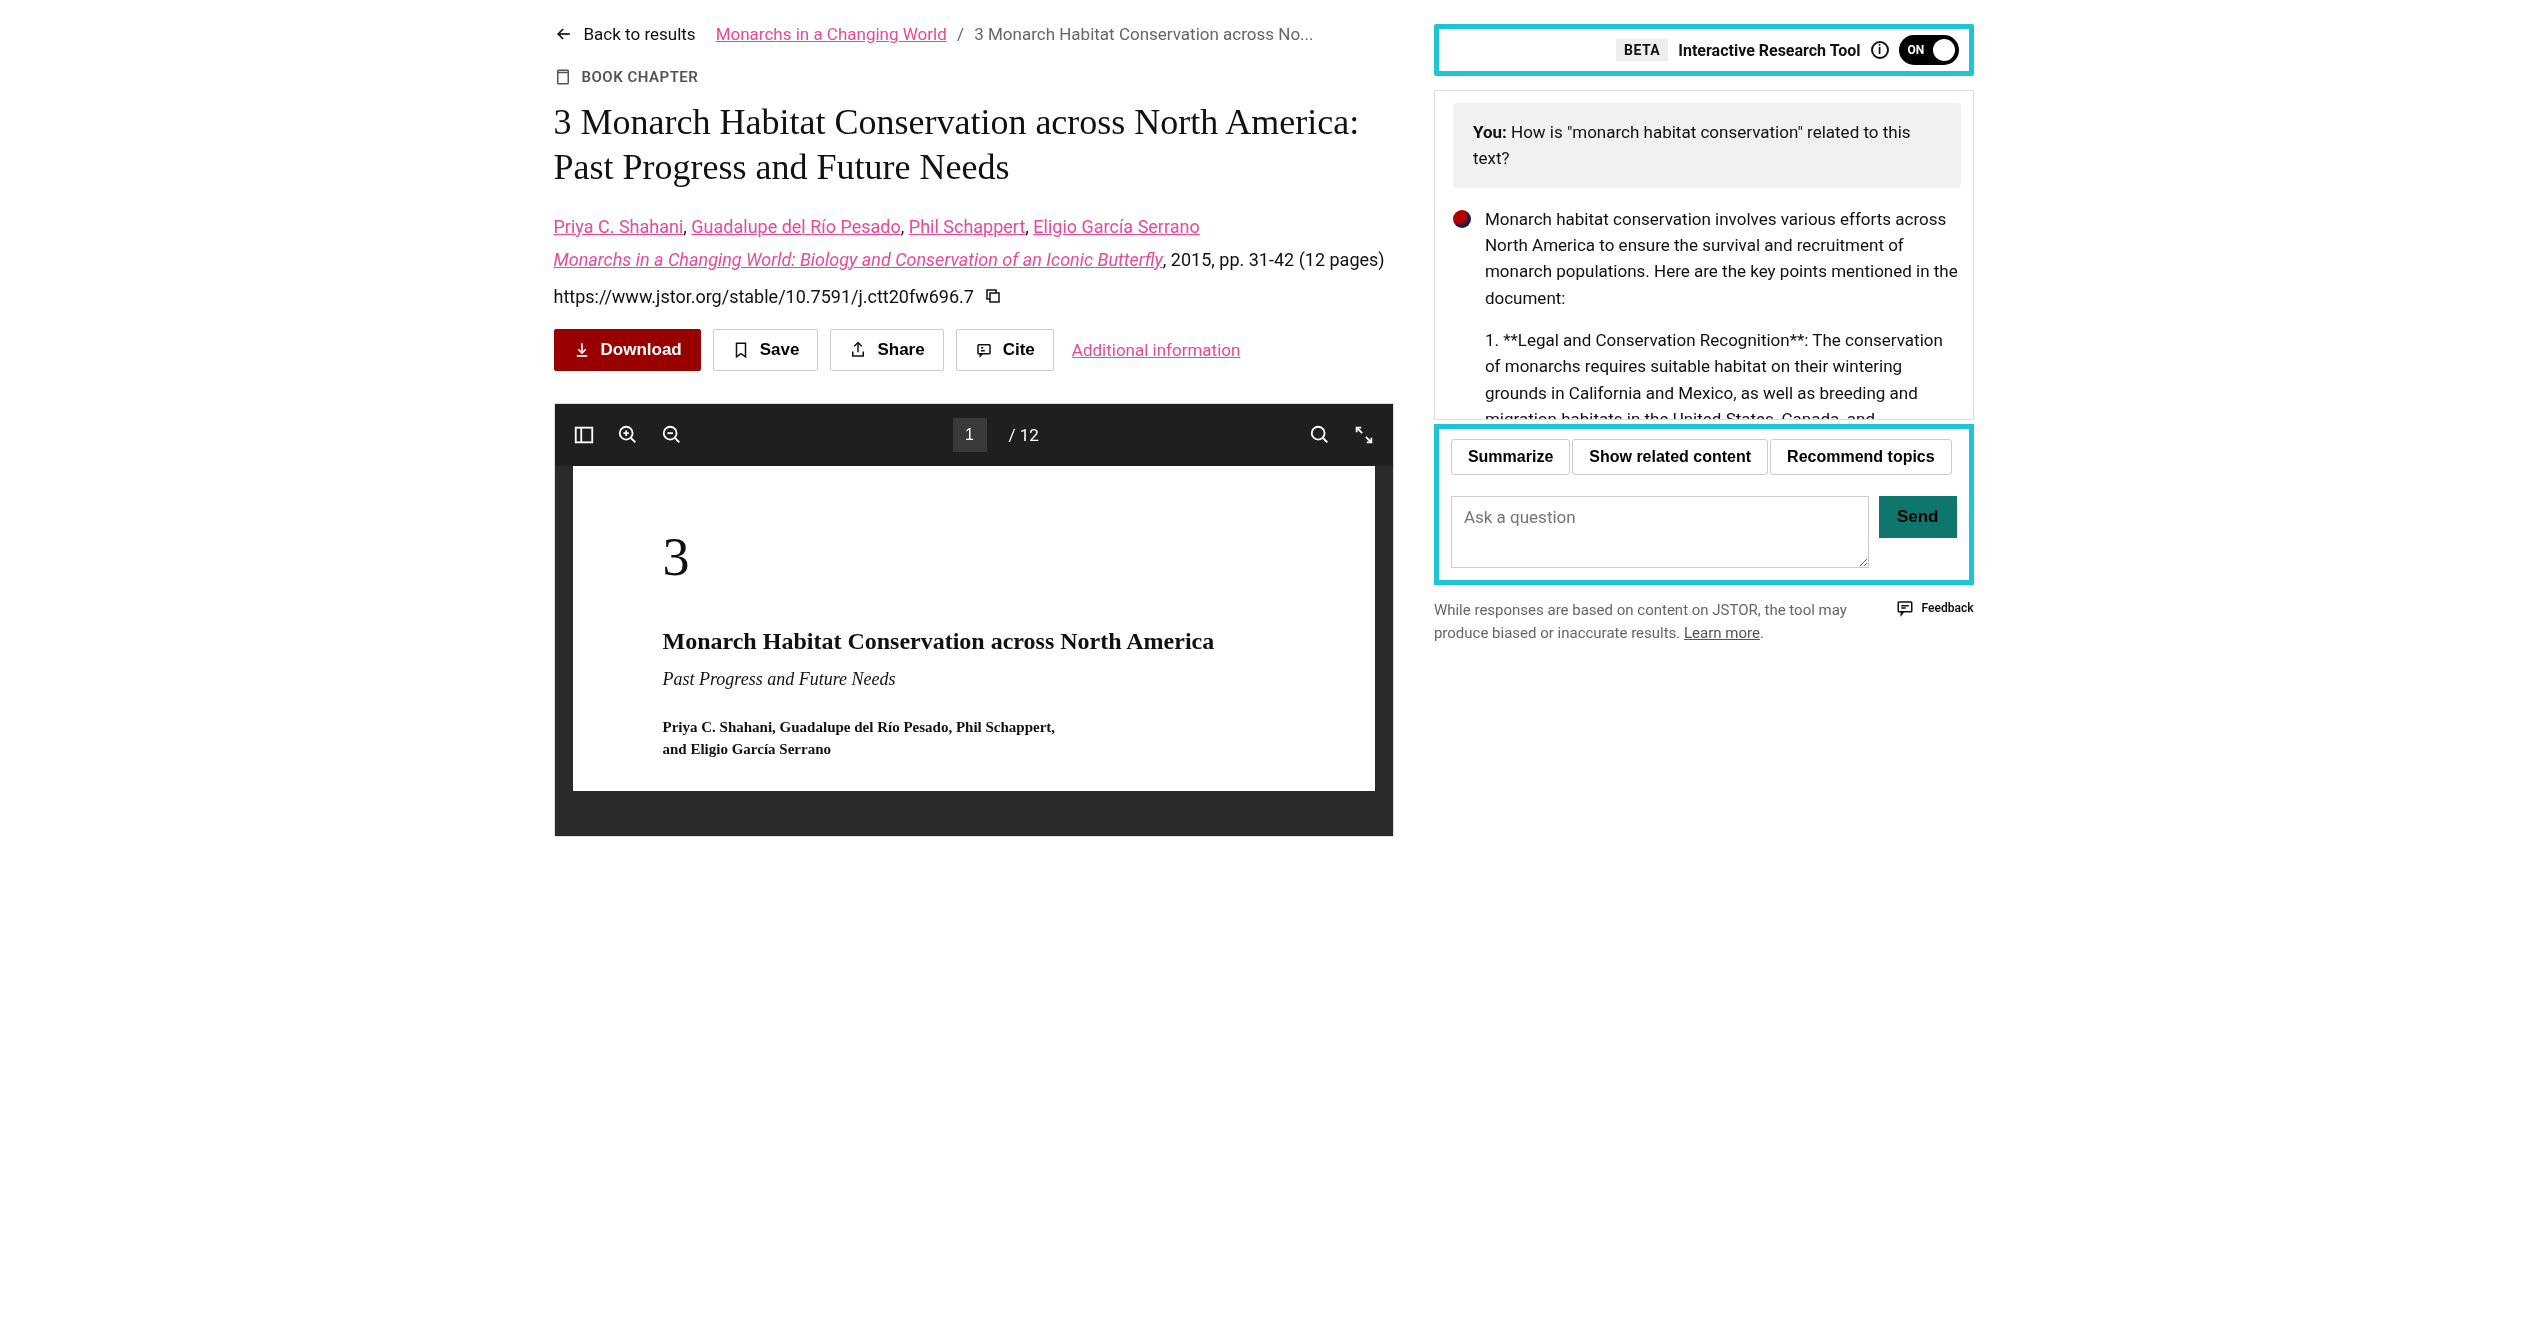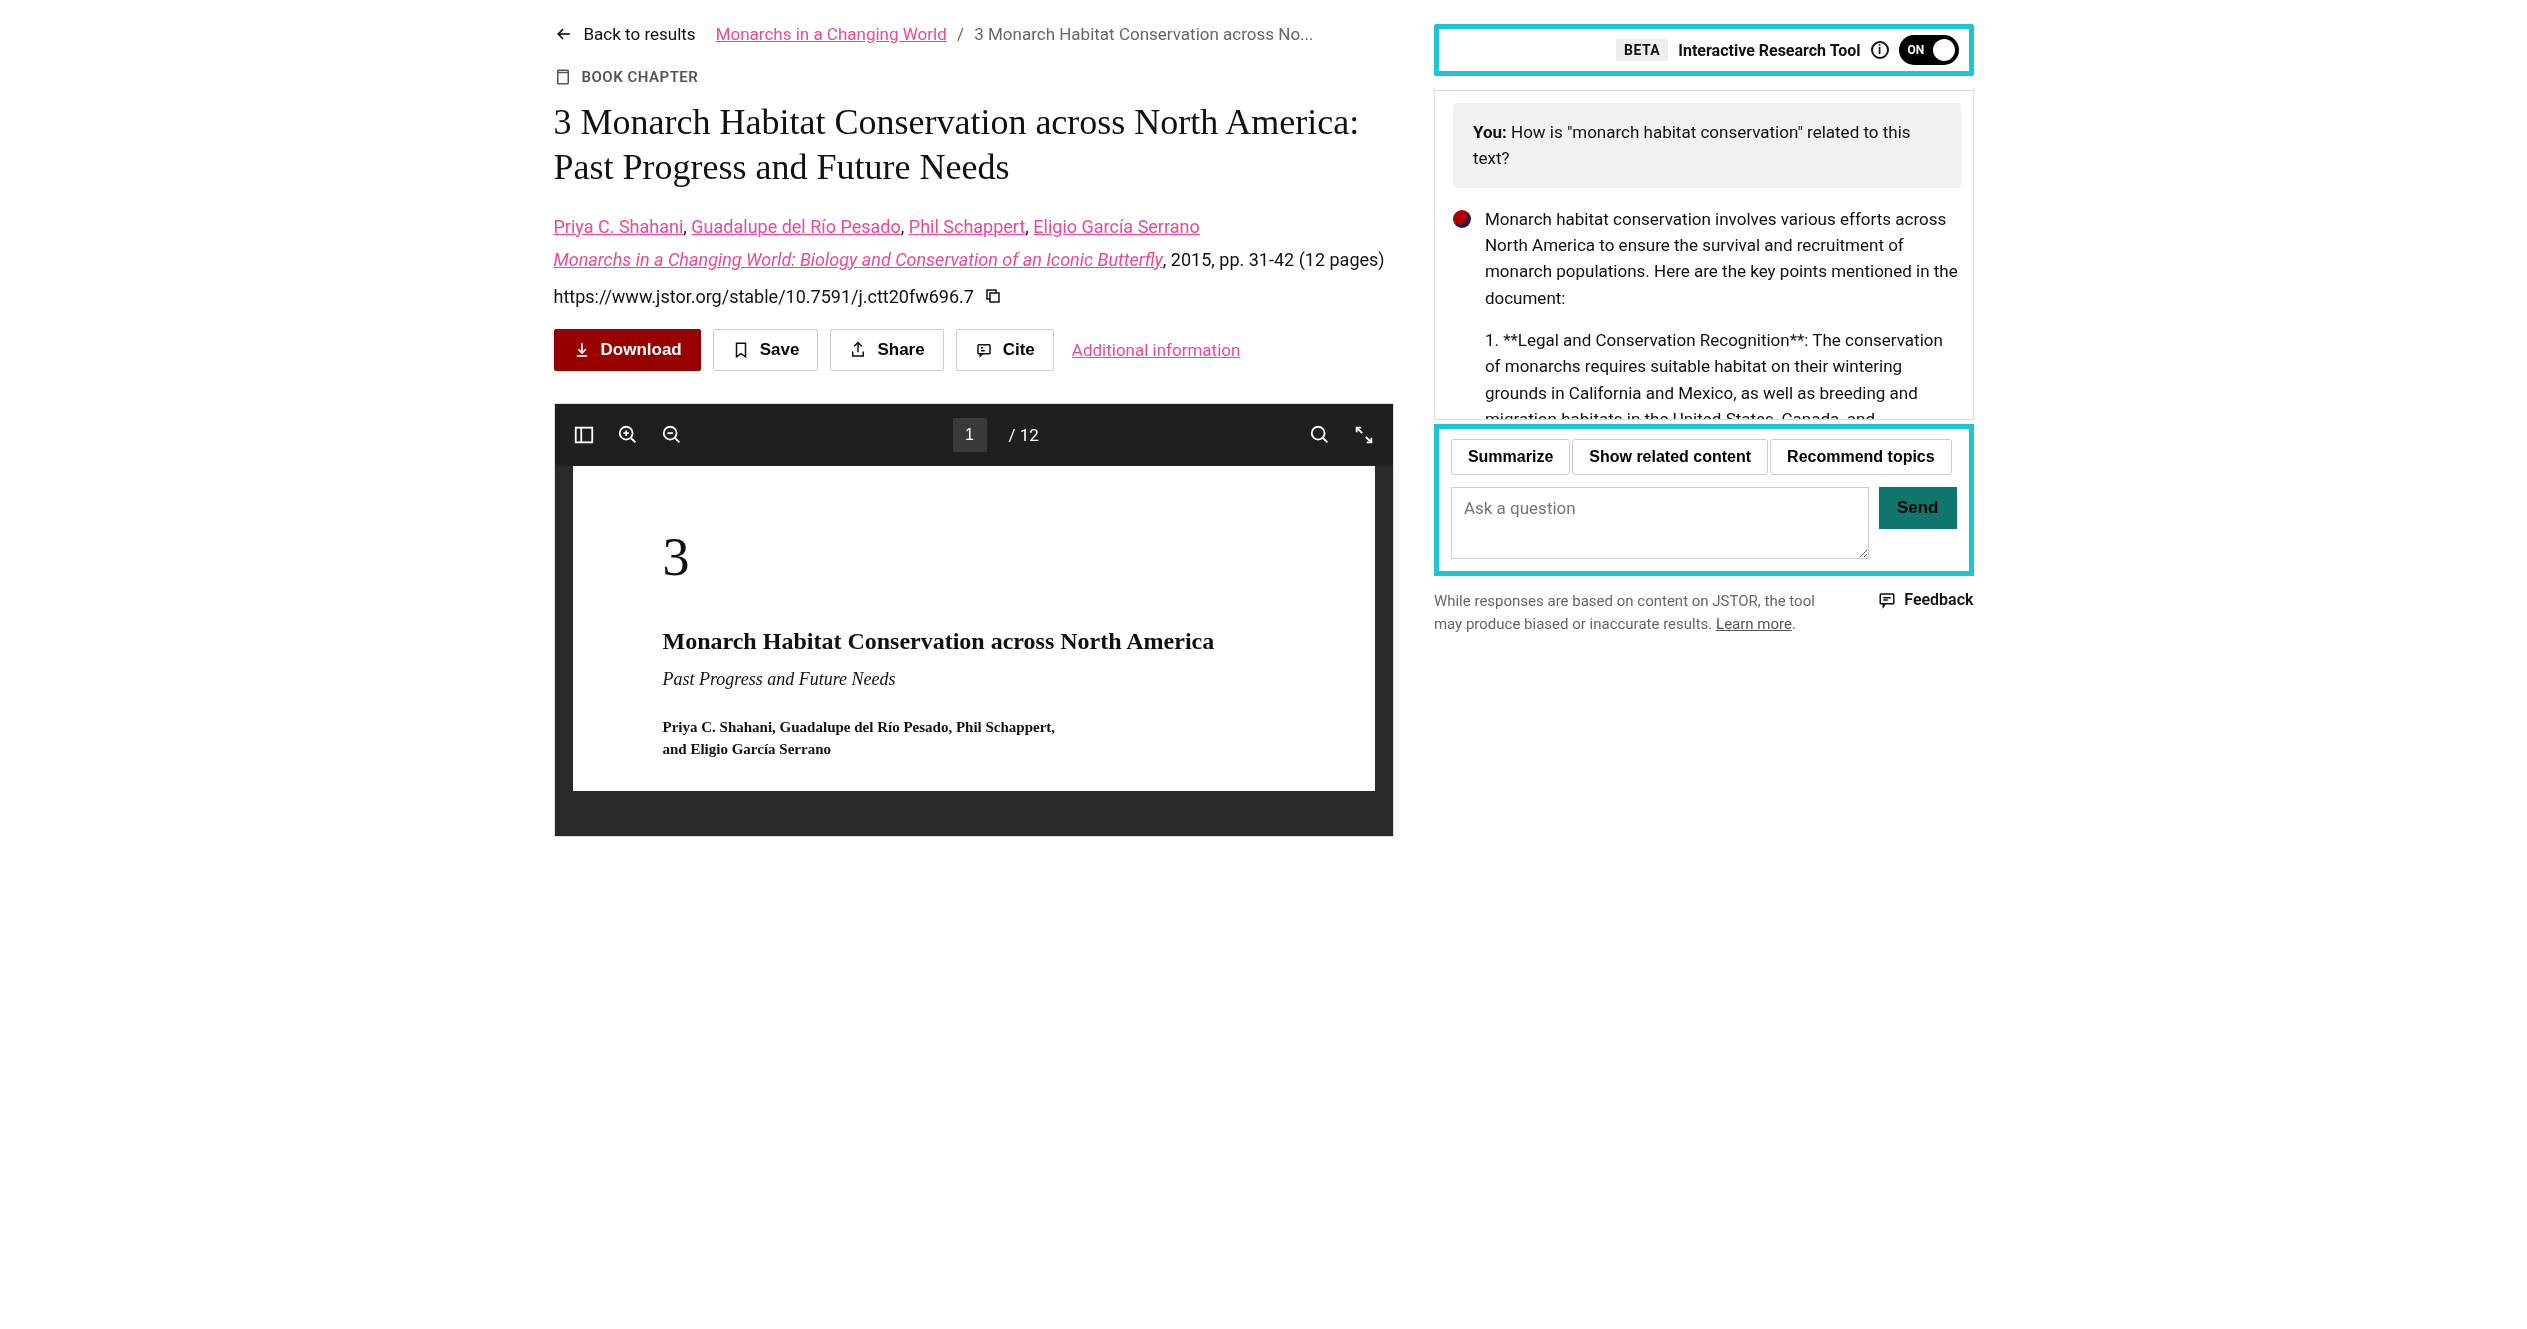--- a/index.html
+++ b/index.html
@@ -56,30 +56,30 @@
   .toggle .knob{position:absolute;right:4px;top:4px;width:22px;height:22px;background:#fff;border-radius:50%;}
 
   .chat-panel{border:1px solid #ddd;height:330px;overflow:auto;padding:12px 12px 12px 18px;font-size:17px;line-height:1.55;}
   .chat-user{background:#f2f1ef;padding:16px 20px;border-radius:4px;margin-bottom:18px;}
   .chat-user b{font-weight:700;}
   .chat-ai{display:flex;gap:14px;}
   .ai-dot{width:18px;height:18px;border-radius:50%;background:radial-gradient(circle at 35% 35%,#b00000 0%,#b00000 40%,#1a1a4d 60%,#1a1a4d 100%);flex:0 0 18px;margin-top:4px;}
   .ai-text p{margin-bottom:16px;}
 
   .prompt-box{border:5px solid #1fc5d6;padding:10px 12px 12px;margin-top:4px;}
-  .chips{display:flex;gap:2px;margin-bottom:12px;}
+  .chips{display:flex;gap:2px;margin-bottom:21px;}
   .chip{border:1px solid #ccc;background:#fff;padding:8px 16px;font-size:16px;font-weight:600;cursor:pointer;border-radius:3px;}
   .ask-row{display:flex;gap:10px;}
   .ask-row textarea{flex:1;border:1px solid #ccc;height:72px;padding:10px 12px;font-size:17px;font-family:inherit;resize:both;}
   .send{background:#0f766e;border:none;padding:0 18px;font-size:17px;font-weight:600;cursor:pointer;align-self:flex-start;height:42px;}
 
   .disclaimer-row{display:flex;gap:36px;margin-top:14px;font-size:15px;color:#666;align-items:flex-start;}
   .disclaimer-row .txt{flex:1;line-height:1.5;}
   .disclaimer-row a{color:#555;text-decoration:underline;}
-  .feedback{display:flex;align-items:center;gap:8px;color:#111;font-weight:600;font-size:16px;white-space:nowrap;}
+  .feedback{display:flex;align-items:center;gap:8px;color:#111;font-weight:600;font-size:12px;white-space:nowrap;}
   .feedback svg{width:18px;height:18px;}
 </style>
 </head>
 <body>
 
 <div class="wrap">
   <div class="left">
     <div class="back-row">
       <a href="#" class="back-link">
         <svg viewBox="0 0 24 24" width="20" height="20" fill="none" stroke="currentColor" stroke-width="2">

